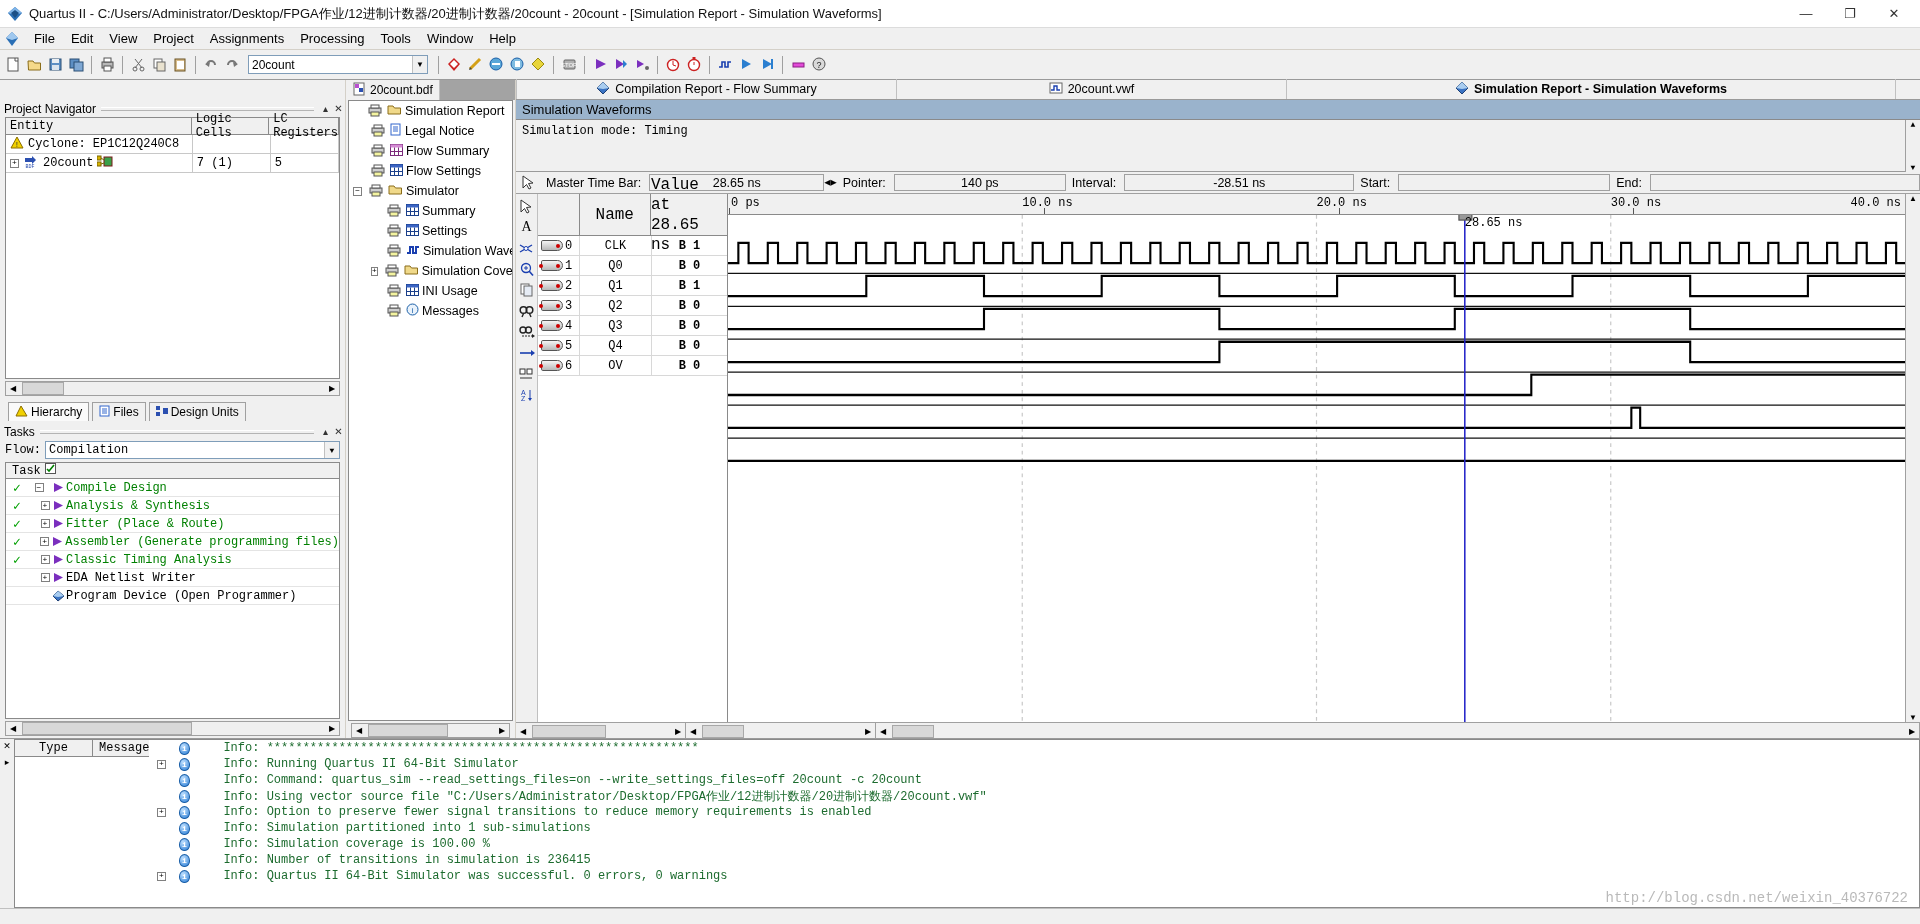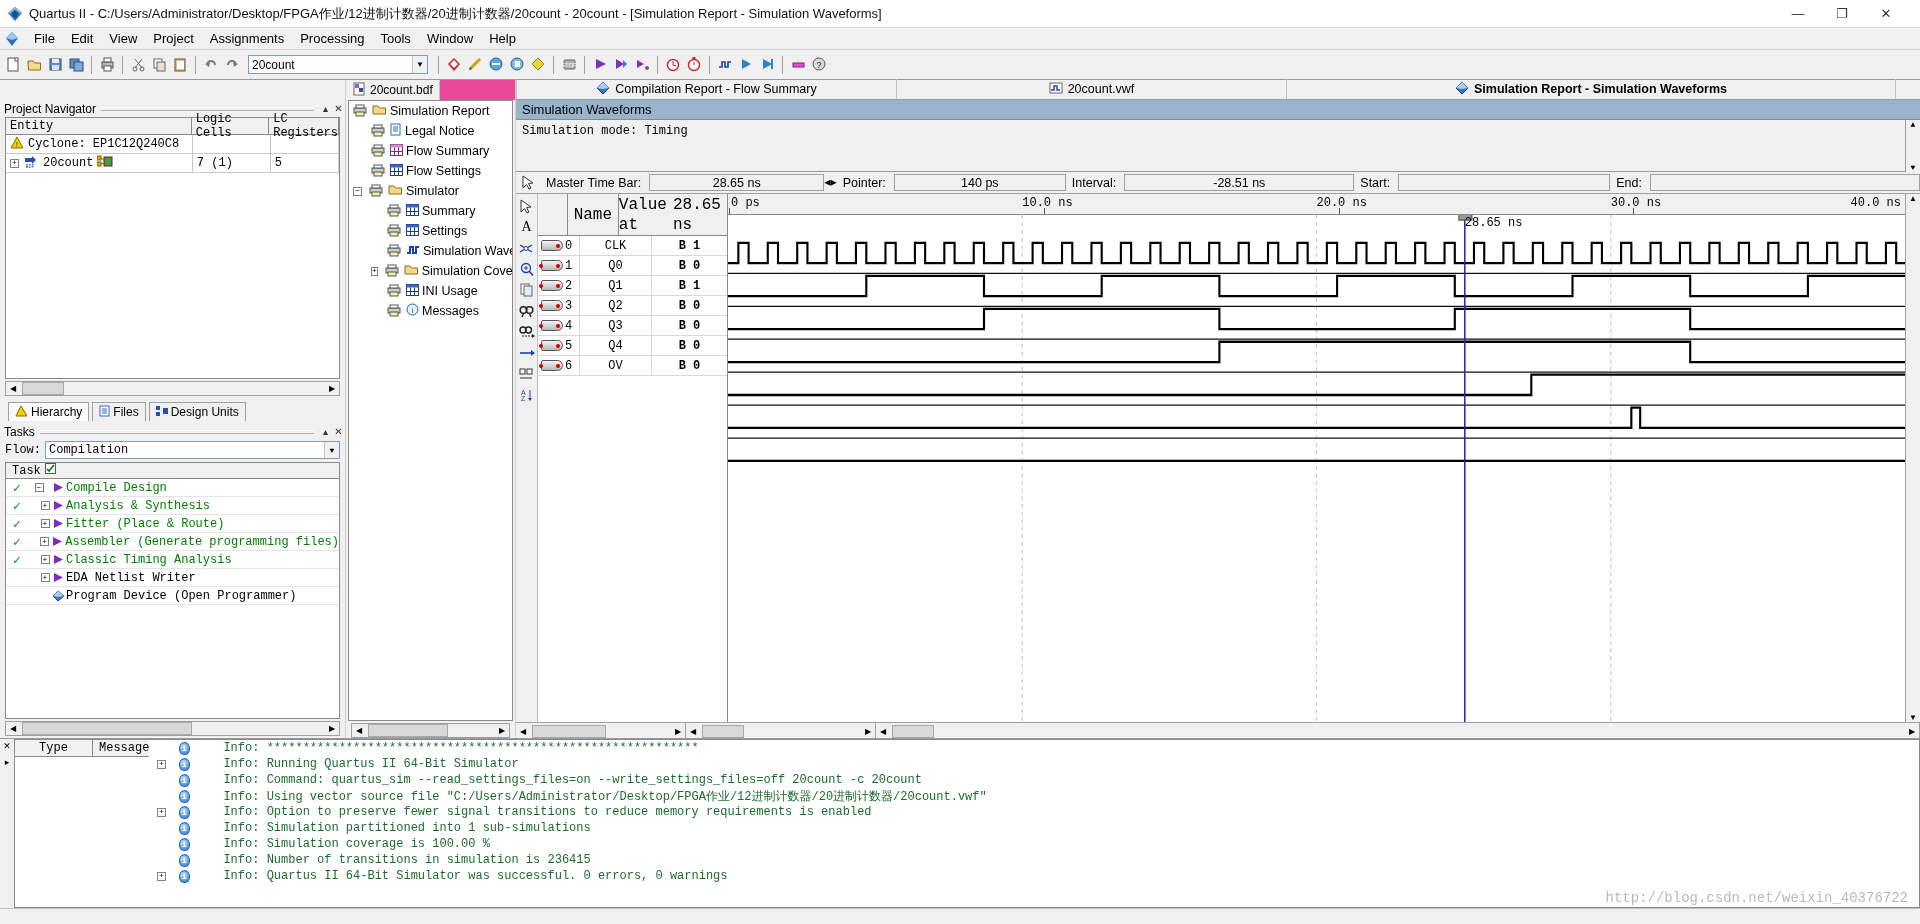--- a/index.html
+++ b/index.html
@@ -11,21 +11,21 @@
     font-size: 12px;
     background: #f0f0f0;
     color: #000;
   }
   .app { width: 1920px; height: 924px; display: flex; flex-direction: column; background: #f0f0f0; }
 
   
   .titlebar {
     height: 28px; display: flex; align-items: center;
     background: #ffffff; border-bottom: 1px solid #dcdcdc;
-    padding: 0 12px 0 6px; flex: 0 0 28px;
+    padding: 0 4px 0 6px; flex: 0 0 28px;
   }
   .tb-icon { width: 18px; height: 18px; margin-right: 5px; flex: 0 0 18px; }
   .tb-title { font-size: 13px; color: #111; white-space: nowrap; overflow: hidden; }
   .tb-spacer { flex: 1 1 auto; }
   .tb-btns { display: flex; height: 28px; }
   .tb-btn { width: 44px; height: 28px; display: flex; align-items: center; justify-content: center;
     font-size: 13px; color: #333; }
   .tb-btn.close { color: #333; }
 
   
@@ -108,21 +108,21 @@
   .tbox { width: 9px; height: 9px; border: 1px solid #808080; background: #fff; font-size: 8px;
     display: flex; align-items: center; justify-content: center; line-height: 1; color: #000; }
   .tri { width: 16px; display: flex; align-items: center; justify-content: center; }
   .task-lbl { color: #008000; }
   .task-lbl.black { color: #000; }
   .ind1 { padding-left: 0px; }
   .ind2 { padding-left: 12px; }
 
   
   .midcol { width: 170px; flex: 0 0 170px; display: flex; flex-direction: column; background: #f0f0f0; border-left: 1px solid #d4d0c8; }
-  .doctab-row { display: flex; height: 20px; align-items: center; background: #ec4899; }
+  .doctab-row { display: flex; height: 20px; align-items: center; background: #a3a3a3; }
   .doctab { display: flex; align-items: center; gap: 4px; padding: 0 6px; height: 20px; font-size: 12px;
     background: #f0f0f0; border-right: 1px solid #c0c0c0; }
   .tree-box { background: #fff; border: 1px solid #8a8a8a; margin: 0 2px; flex: 1 1 auto; overflow: hidden; position: relative; }
   .tnode { display: flex; align-items: center; height: 20px; font-size: 12.5px; gap: 3px; white-space: nowrap; }
   .tnode .lbl { color: #000; }
   .tnode.sel .lbl { color: #000; }
 
   
   .rightcol { flex: 1 1 auto; display: flex; flex-direction: column; min-width: 0; border-left: 1px solid #d4d0c8; }
   .rtabs { height: 20px; display: flex; align-items: flex-end; background: #f0f0f0; border-bottom: 1px solid #9a9a9a; }
@@ -149,21 +149,21 @@
   .wave-main { flex: 1 1 auto; display: flex; min-height: 0; }
   .vtools { width: 22px; flex: 0 0 22px; background: #f0f0f0; display: flex; flex-direction: column; align-items: center;
     padding-top: 3px; gap: 3px; border-right: 1px solid #c0c0c0; }
   .vtool { width: 18px; height: 18px; display: flex; align-items: center; justify-content: center; font-size: 11px; }
 
   .namecol { width: 190px; flex: 0 0 190px; display: flex; flex-direction: column; background: #fff; border-right: 1px solid #8a8a8a; }
   .nc-hdr { height: 42px; display: flex; border-bottom: 1px solid #8a8a8a; background: #f0f0f0;
     font-family: "Liberation Mono", monospace; font-size: 16px; }
   .nc-hdr .c-icon { width: 42px; border-right: 1px solid #8a8a8a; }
   .nc-hdr .c-name { width: 72px; border-right: 1px solid #8a8a8a; display: flex; align-items: center; justify-content: center; }
-  .nc-hdr .c-val { flex: 1 1 auto; display: flex; flex-direction: row; align-items: center; justify-content: center; line-height: 1.25; }
+  .nc-hdr .c-val { flex: 1 1 auto; display: flex; flex-direction: column; align-items: center; justify-content: center; line-height: 1.25; }
   .nc-row { height: 20px; display: flex; border-bottom: 1px solid #d8d8d8; font-family: "Liberation Mono", monospace; font-size: 12px; }
   .nc-row .c-icon { width: 42px; border-right: 1px solid #d8d8d8; display: flex; align-items: center; gap: 2px; padding-left: 3px; }
   .nc-row .c-name { width: 72px; border-right: 1px solid #d8d8d8; display: flex; align-items: center; justify-content: center; }
   .nc-row .c-val { flex: 1 1 auto; display: flex; align-items: center; justify-content: center; font-weight: bold; }
   .nc-body { flex: 1 1 auto; background: #fff; }
   .pinico { width: 22px; height: 11px; background: linear-gradient(#f4f4f4,#b8b8b8); border: 1px solid #555;
     border-radius: 2px 6px 6px 2px; position: relative; }
   .pinico::after { content: ""; position: absolute; right: 2px; top: 3px; width: 4px; height: 4px; border-radius: 50%;
     background: #cc0000; }
   .pinico.out::before { content: ""; position: absolute; left: -3px; top: 3px; width: 4px; height: 4px; border-radius: 50%; background: #cc0000; }
@@ -639,21 +639,21 @@
                 <rect x="2" y="1" width="10" height="12" fill="#fff" stroke="#666"></rect>
                 <rect x="3" y="2" width="4" height="4" fill="#b84fd0"></rect>
                 <rect x="7" y="6" width="4" height="4" fill="#2b4fb0"></rect>
               </svg>
           </span>
           <span>20count.bdf</span>
         </span>
       </div>
       <div class="tree-box">
 
-        <div class="tnode" style="padding-left:4px;">
+        <div class="tnode" style="padding-left:19px;">
           <span><svg width="16" height="14">
                 <rect x="1" y="5" width="12" height="5" fill="#cfcfcf" stroke="#555"></rect>
                 <rect x="3" y="2" width="8" height="3" fill="#fff" stroke="#555"></rect>
                 <rect x="3" y="9" width="8" height="4" fill="#f4f4a0" stroke="#555"></rect>
               </svg></span>
           <span><svg width="15" height="13">
                 <path d="M1,3 h5 l1.5,2 h6 v6 h-12.5 z" fill="#f0d98a" stroke="#8a6d1a"></path>
               </svg></span>
           <span class="lbl">Simulation Report</span>
         </div>

